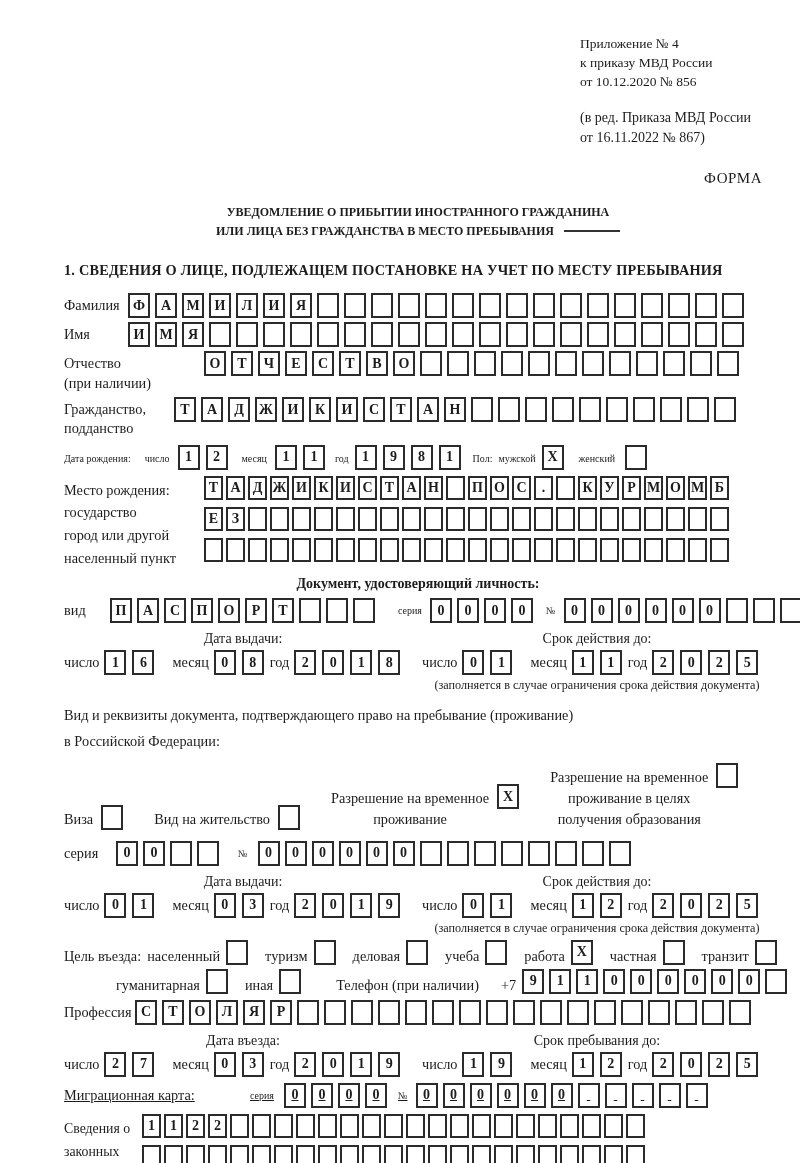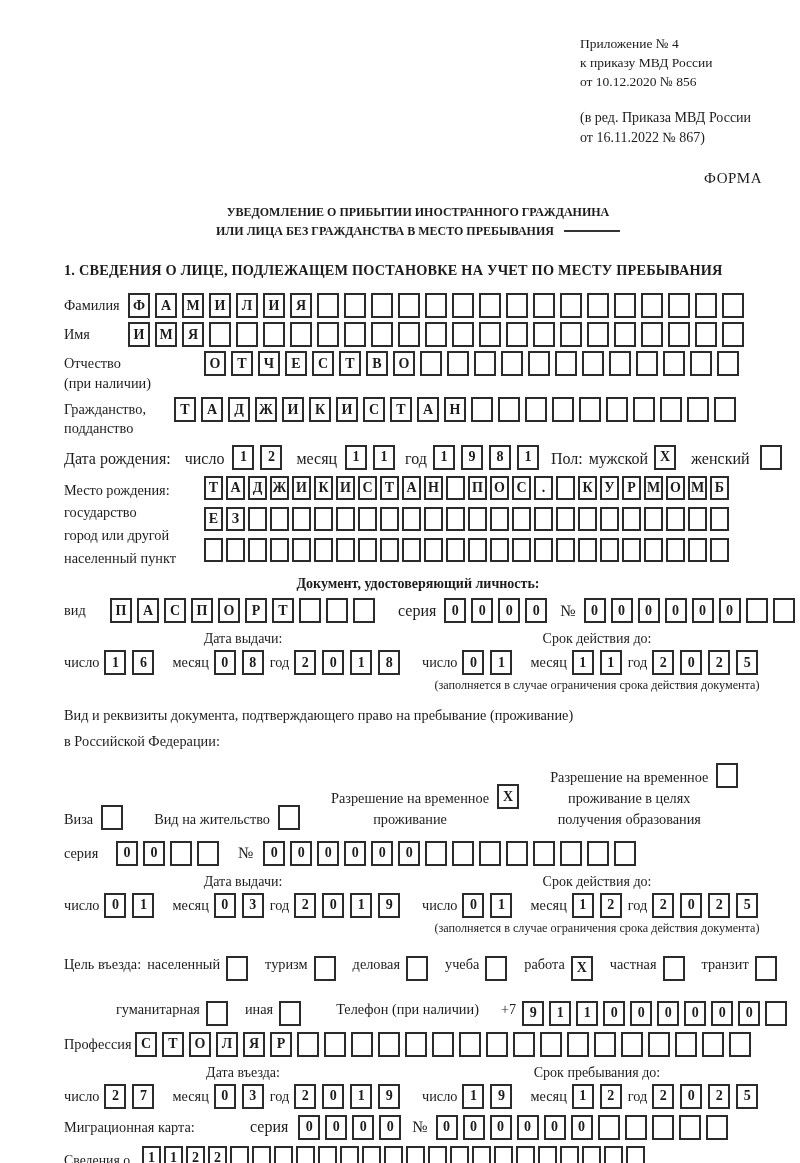--- a/index.html
+++ b/index.html
@@ -30,42 +30,42 @@
     font-weight: bold; font-size: 14px; background: #fff;
   }
   .cells.tight .cell { width: 19px; height: 24px; margin-right: 3px; }
   .cells.date .cell { margin-right: 6px; }
 
   .row { display: flex; align-items: flex-start; margin-top: 4px; }
   .lbl { font-size: 14.3px; line-height: 1.35; padding-top: 3px; flex: none; }
   .w64 { width: 64px; font-family: Liberation Serif, serif; } .w70 { width: 71px; } .w110 { width: 110px; } .w140 { width: 140px; } .w78 { width: 78px; }
   .mt6 { margin-top: 6px; } .mt10 { margin-top: 10px; } .mt14 { margin-top: 14px; }
 
-  .inline-lbl { font-size: 16px; padding-top: 3px; flex: none; }
+  .inline-lbl { font-size: 10px; padding-top: 3px; flex: none; }
 
   .stackrows > .cells { margin-bottom: 7px; }
 
   .doc-head { text-align: center; font-weight: bold; font-size: 14px; margin-top: 6px; }
 
   .dates-row { display: flex; margin-top: 8px; }
   .dates-col { display: flex; flex-direction: column; }
   .dates-col.left { width: 358px; }
   .dates-col.right { flex: 1; }
   .date-head { text-align: center; font-size: 14px; margin-bottom: 3px; }
   .date-line { display: flex; align-items: center; }
   .date-line .t { font-size: 14.3px; margin-right: 5px; }
   .date-line .gap { margin-left: 12px; }
   .date-note { font-size: 12.2px; text-align: center; margin-top: 3px; white-space: nowrap; }
 
   .opt-row { display: flex; align-items: flex-end; margin-top: 8px; }
   .opt { display: flex; align-items: flex-start; margin-right: 14px; }
   .opt-label { font-size: 14.3px; padding-top: 4px; margin-right: 8px; white-space: pre-line; text-align: center; line-height: 1.5; }
   .opt .cells { margin-top: 0; }
 
-  .purpose-row { display: flex; align-items: flex-start; margin-top: 20px; flex-wrap: nowrap; }
+  .purpose-row { display: flex; align-items: flex-end; margin-top: 4px; flex-wrap: nowrap; }
   .purpose-row .t { font-size: 14.3px; margin-right: 6px; white-space: nowrap; }
   .purpose-row .cells { margin-right: 12px; }
 
   .intro { font-size: 14.3px; margin-top: 10px; line-height: 1.8; }
 </style>
 </head>
 <body>
 
 <div class="page">
 
@@ -644,21 +644,21 @@
         <span class="cells date">
             <span class="cell">2</span>
             <span class="cell">0</span>
             <span class="cell">2</span>
             <span class="cell">5</span>
           </span>
       </div>
     </div>
   </div>
 
-  <div class="row mt6" style="align-items:center;">
+  <div class="row mt6" style="align-items:center;text-decoration:underline;">
     <span class="lbl" style="width:186px; padding-top:0;">Миграционная карта:</span>
     <span class="inline-lbl" style="margin-right:10px; padding-top:0;">серия</span>
     <span class="cells">
         <span class="cell">0</span>
         <span class="cell">0</span>
         <span class="cell">0</span>
         <span class="cell">0</span>
       </span>
     <span class="inline-lbl" style="margin:0 8px 0 6px; padding-top:0;">№</span>
     <span class="cells">

